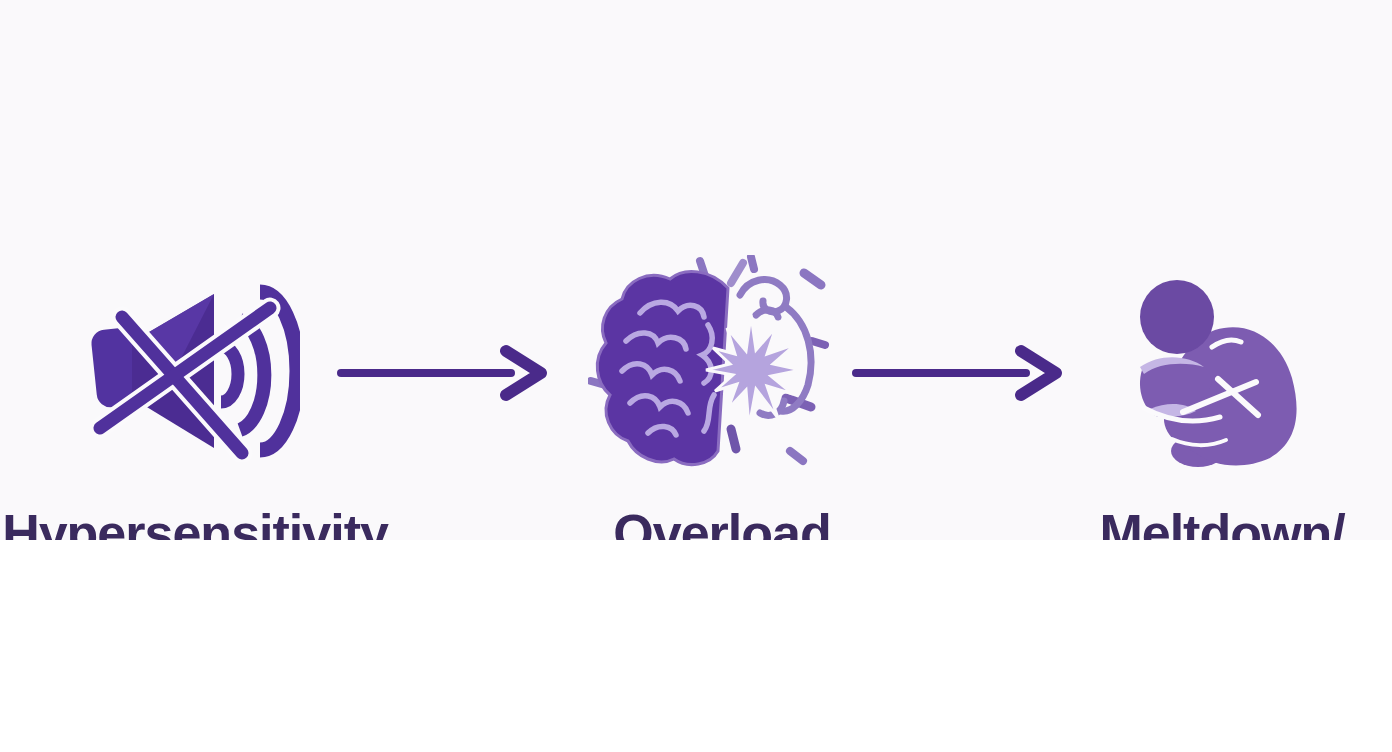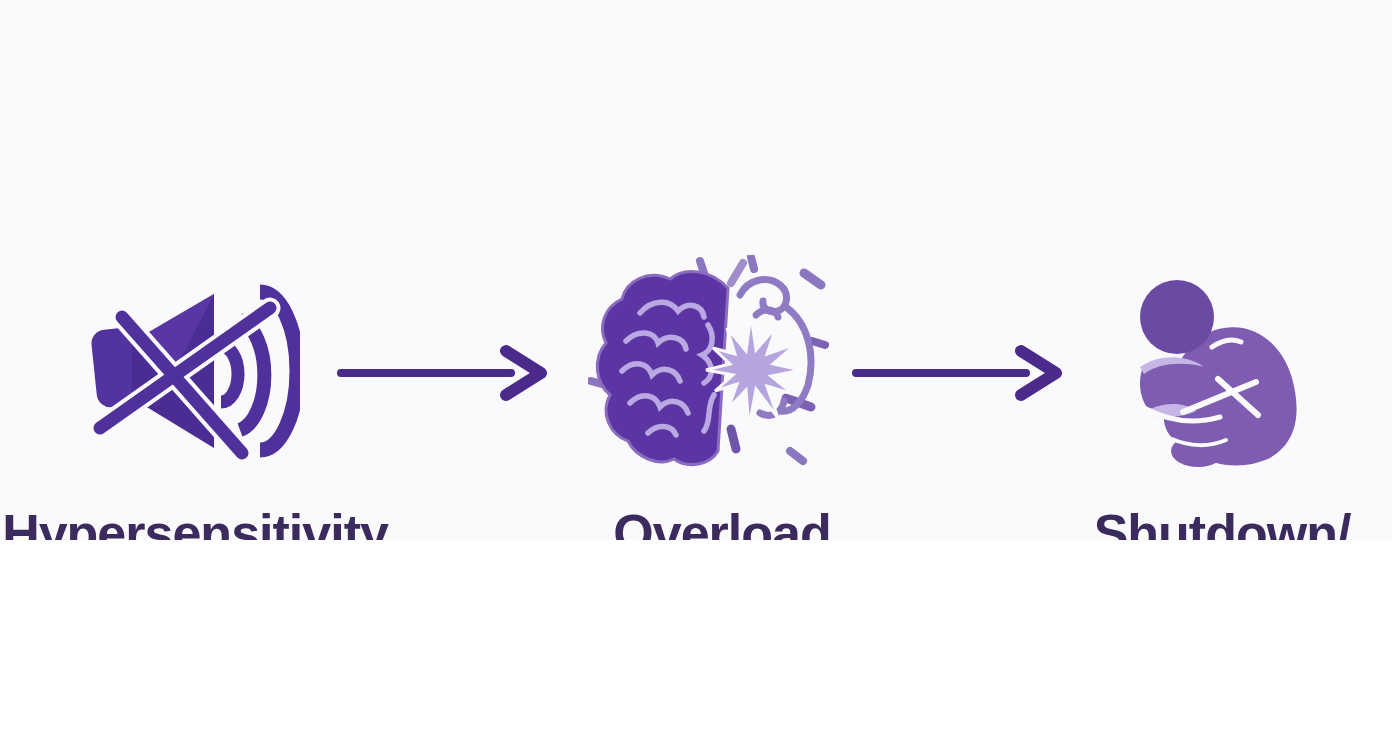--- a/index.html
+++ b/index.html
@@ -147,16 +147,16 @@
         <line x1="63" y1="137" x2="136" y2="107" stroke-width="6"></line>
         <line x1="98" y1="104" x2="138" y2="140" stroke-width="6"></line>
         <path d="M24,133 C50,147 76,149 100,142" stroke-width="5"></path>
         <path d="M52,164 C70,172 90,172 106,165" stroke-width="4"></path>
       </g>
 
       <circle cx="57" cy="42" r="37" fill="#6b4aa3"></circle>
     </svg>
   </div>
   <div class="step-label" style="left:1222px; top:496px;">
-    <div>Shutdown/</div>
+    <div>Meltdown/</div>
   </div>
 
 </div>
 
 </body></html>

